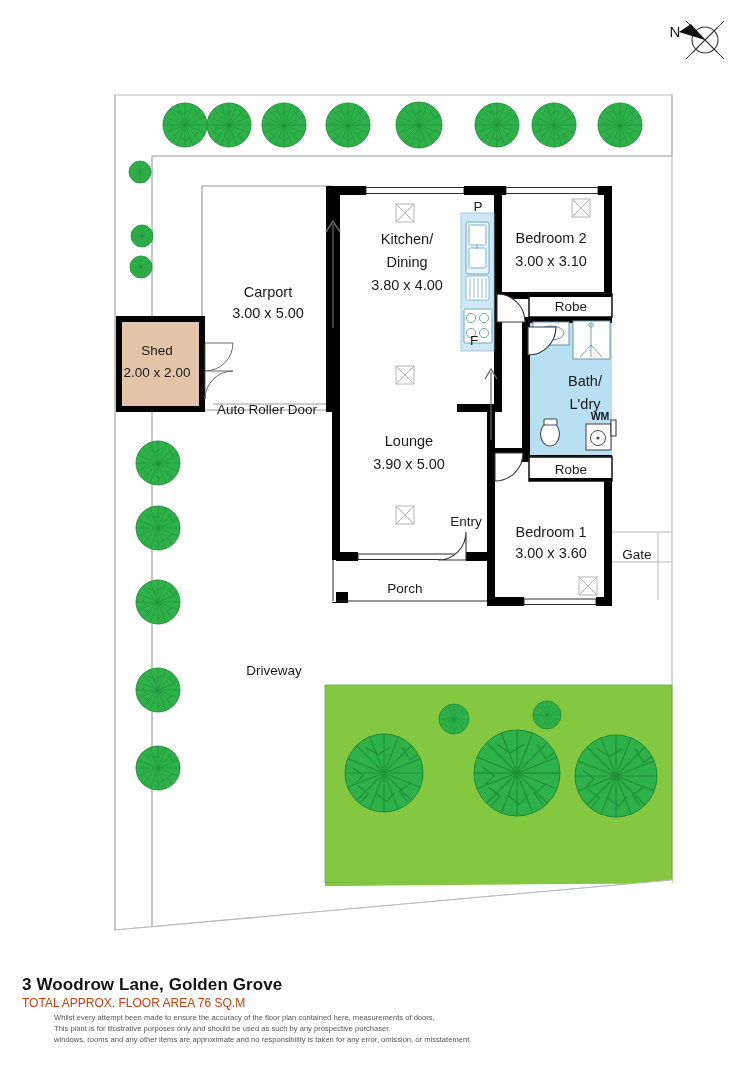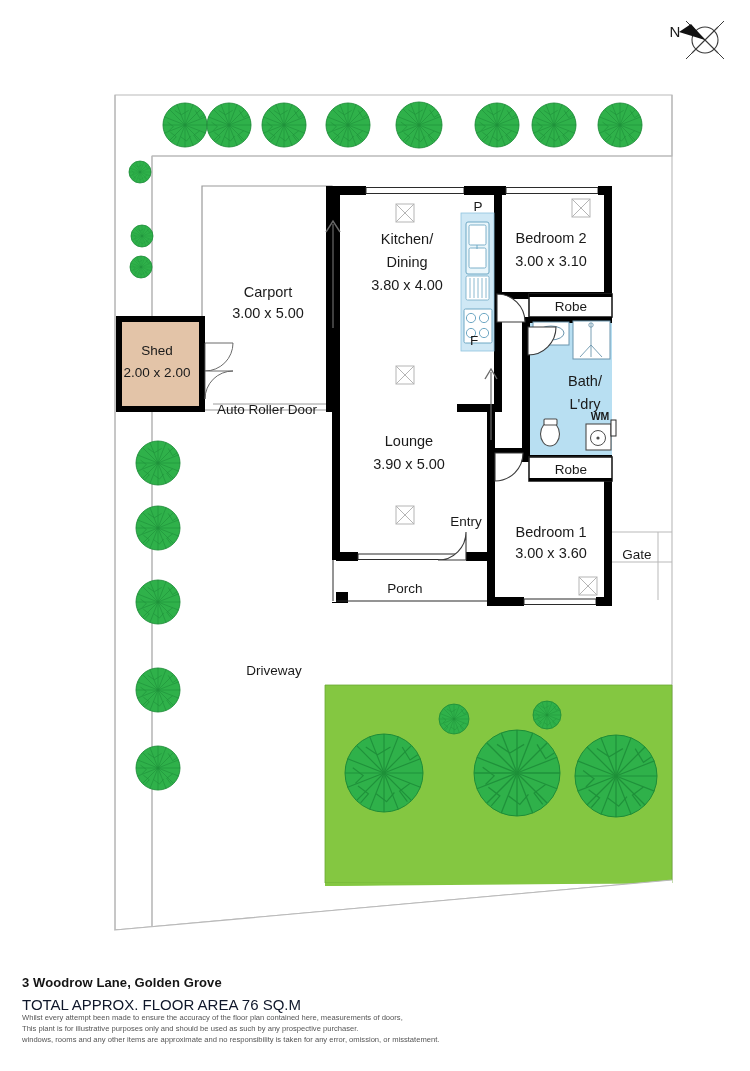--- a/index.html
+++ b/index.html
@@ -33,45 +33,45 @@
   }
   .room-name  { font-size: 14.5px; text-anchor: middle; }
   .room-dim   { font-size: 14.5px; text-anchor: middle; }
   .small-lbl  { font-size: 13.5px; text-anchor: middle; }
   .tiny-lbl   { font-size: 10.5px; text-anchor: middle; font-weight: bold; }
   .compass-n  { font-size: 15px; text-anchor: middle; }
   .footer-addr {
     position: absolute;
     left: 22px;
     top: 975px;
-    font-size: 13px;
+    font-size: 17px;
     font-weight: bold;
     color: #141414;
     letter-spacing: 0.1px;
     font-family: "Liberation Sans", sans-serif;
   }
   .footer-area {
     position: absolute;
     left: 22px;
     top: 996px;
-    font-size: 15px;
-    color: #0f172a;
+    font-size: 12px;
+    color: #c2410c;
     font-family: "Liberation Sans", sans-serif;
   }
   .footer-disc {
     position: absolute;
     left: 22px;
     top: 1013px;
     font-size: 7.6px;
     line-height: 1.42;
     color: #555555;
     width: 480px;
     font-family: "Liberation Sans", sans-serif;
   }
-  .footer-disc div { white-space: nowrap; }
+  .footer-disc div { white-space: nowrap; margin-left: 32px; }
 </style>
 </head>
 <body>
 
 <div id="plan-root">
 
   <svg id="floorplan" viewBox="0 0 750 1071" xmlns="http://www.w3.org/2000/svg">
 
     <defs>
 

